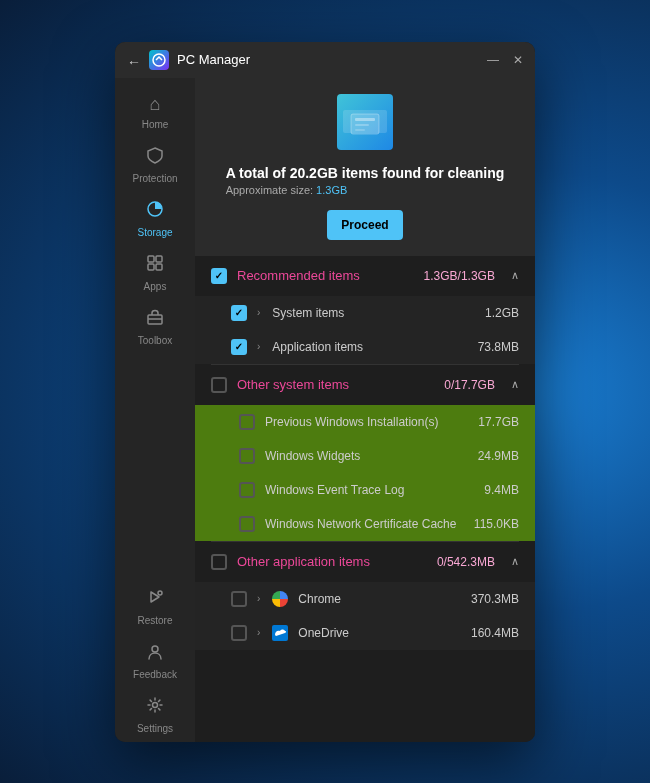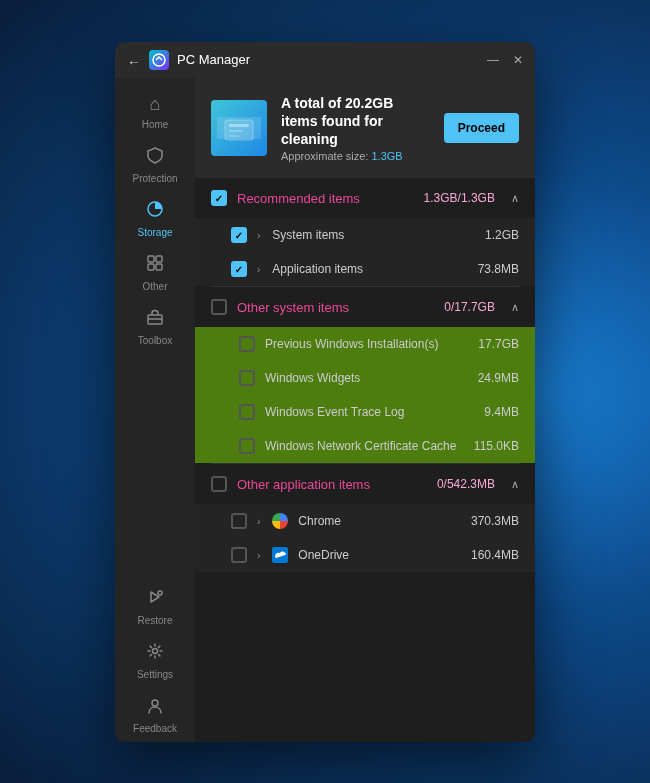--- a/index.html
+++ b/index.html
@@ -109,20 +109,21 @@
     .content-area::-webkit-scrollbar { width: 4px; }
     .content-area::-webkit-scrollbar-track { background: #1e1e1e; }
     .content-area::-webkit-scrollbar-thumb { background: #444; border-radius: 2px; }
     .header-banner {
       background: #2b2b2b;
       padding: 16px;
       display: flex;
       align-items: center;
       gap: 14px;
       flex-shrink: 0;
+      flex-direction: column;
     }
     .banner-icon {
       width: 56px;
       height: 56px;
       background: linear-gradient(135deg, #40c4d8, #1e88e5);
       border-radius: 4px;
       flex-shrink: 0;
       display: flex;
       align-items: center;
       justify-content: center;
@@ -315,21 +316,21 @@
       </div>
       <div class="sidebar-item">
         <span class="icon">
           <svg width="18" height="18" viewBox="0 0 18 18">
               <rect x="2" y="2" width="6" height="6" rx="1" fill="none" stroke="#888" stroke-width="1.5"></rect>
               <rect x="10" y="2" width="6" height="6" rx="1" fill="none" stroke="#888" stroke-width="1.5"></rect>
               <rect x="2" y="10" width="6" height="6" rx="1" fill="none" stroke="#888" stroke-width="1.5"></rect>
               <rect x="10" y="10" width="6" height="6" rx="1" fill="none" stroke="#888" stroke-width="1.5"></rect>
             </svg>
         </span>
-        <span class="sidebar-item-label">Other</span>
+        <span class="sidebar-item-label">Apps</span>
       </div>
       <div class="sidebar-item">
         <span class="icon">
           <svg width="18" height="18" viewBox="0 0 18 18">
               <rect x="2" y="7" width="14" height="9" rx="1" fill="none" stroke="#888" stroke-width="1.5"></rect>
               <path d="M6 7 V5 C6 3.5 7 2.5 9 2.5 C11 2.5 12 3.5 12 5 V7" fill="none" stroke="#888" stroke-width="1.5"></path>
               <line x1="2" y1="11" x2="16" y2="11" stroke="#888" stroke-width="1.5"></line>
             </svg>
         </span>
         <span class="sidebar-item-label">Toolbox</span>
@@ -340,34 +341,34 @@
           <svg width="18" height="18" viewBox="0 0 18 18">
               <path d="M5 4 L5 14 L13 9 Z" fill="none" stroke="#888" stroke-width="1.5" stroke-linejoin="round"></path>
               <circle cx="14" cy="5" r="2" fill="none" stroke="#888" stroke-width="1.5"></circle>
             </svg>
         </span>
         <span class="sidebar-item-label">Restore</span>
       </div>
       <div class="sidebar-item">
         <span class="icon">
           <svg width="18" height="18" viewBox="0 0 18 18">
+              <circle cx="9" cy="7" r="3" fill="none" stroke="#888" stroke-width="1.5"></circle>
+              <path d="M3 17 C3 13 6 11 9 11 C12 11 15 13 15 17" fill="none" stroke="#888" stroke-width="1.5" stroke-linecap="round"></path>
+            </svg>
+        </span>
+        <span class="sidebar-item-label">Feedback</span>
+      </div>
+      <div class="sidebar-item">
+        <span class="icon">
+          <svg width="18" height="18" viewBox="0 0 18 18">
               <circle cx="9" cy="9" r="2.5" fill="none" stroke="#888" stroke-width="1.5"></circle>
               <path d="M9 2 L9 4 M9 14 L9 16 M2 9 L4 9 M14 9 L16 9 M4.1 4.1 L5.5 5.5 M12.5 12.5 L13.9 13.9 M13.9 4.1 L12.5 5.5 M5.5 12.5 L4.1 13.9" stroke="#888" stroke-width="1.5" stroke-linecap="round"></path>
             </svg>
         </span>
         <span class="sidebar-item-label">Settings</span>
-      </div>
-      <div class="sidebar-item">
-        <span class="icon">
-          <svg width="18" height="18" viewBox="0 0 18 18">
-              <circle cx="9" cy="7" r="3" fill="none" stroke="#888" stroke-width="1.5"></circle>
-              <path d="M3 17 C3 13 6 11 9 11 C12 11 15 13 15 17" fill="none" stroke="#888" stroke-width="1.5" stroke-linecap="round"></path>
-            </svg>
-        </span>
-        <span class="sidebar-item-label">Feedback</span>
       </div>
     </div>
 
     <div class="content-area">
 
       <div class="header-banner">
         <div class="banner-icon">
           <svg width="36" height="36" viewBox="0 0 36 36">
             <rect x="4" y="10" width="28" height="20" rx="2" fill="rgba(255,255,255,0.15)" stroke="rgba(255,255,255,0.3)" stroke-width="1"></rect>
             <rect x="8" y="14" width="20" height="3" rx="1" fill="rgba(255,255,255,0.4)"></rect>

